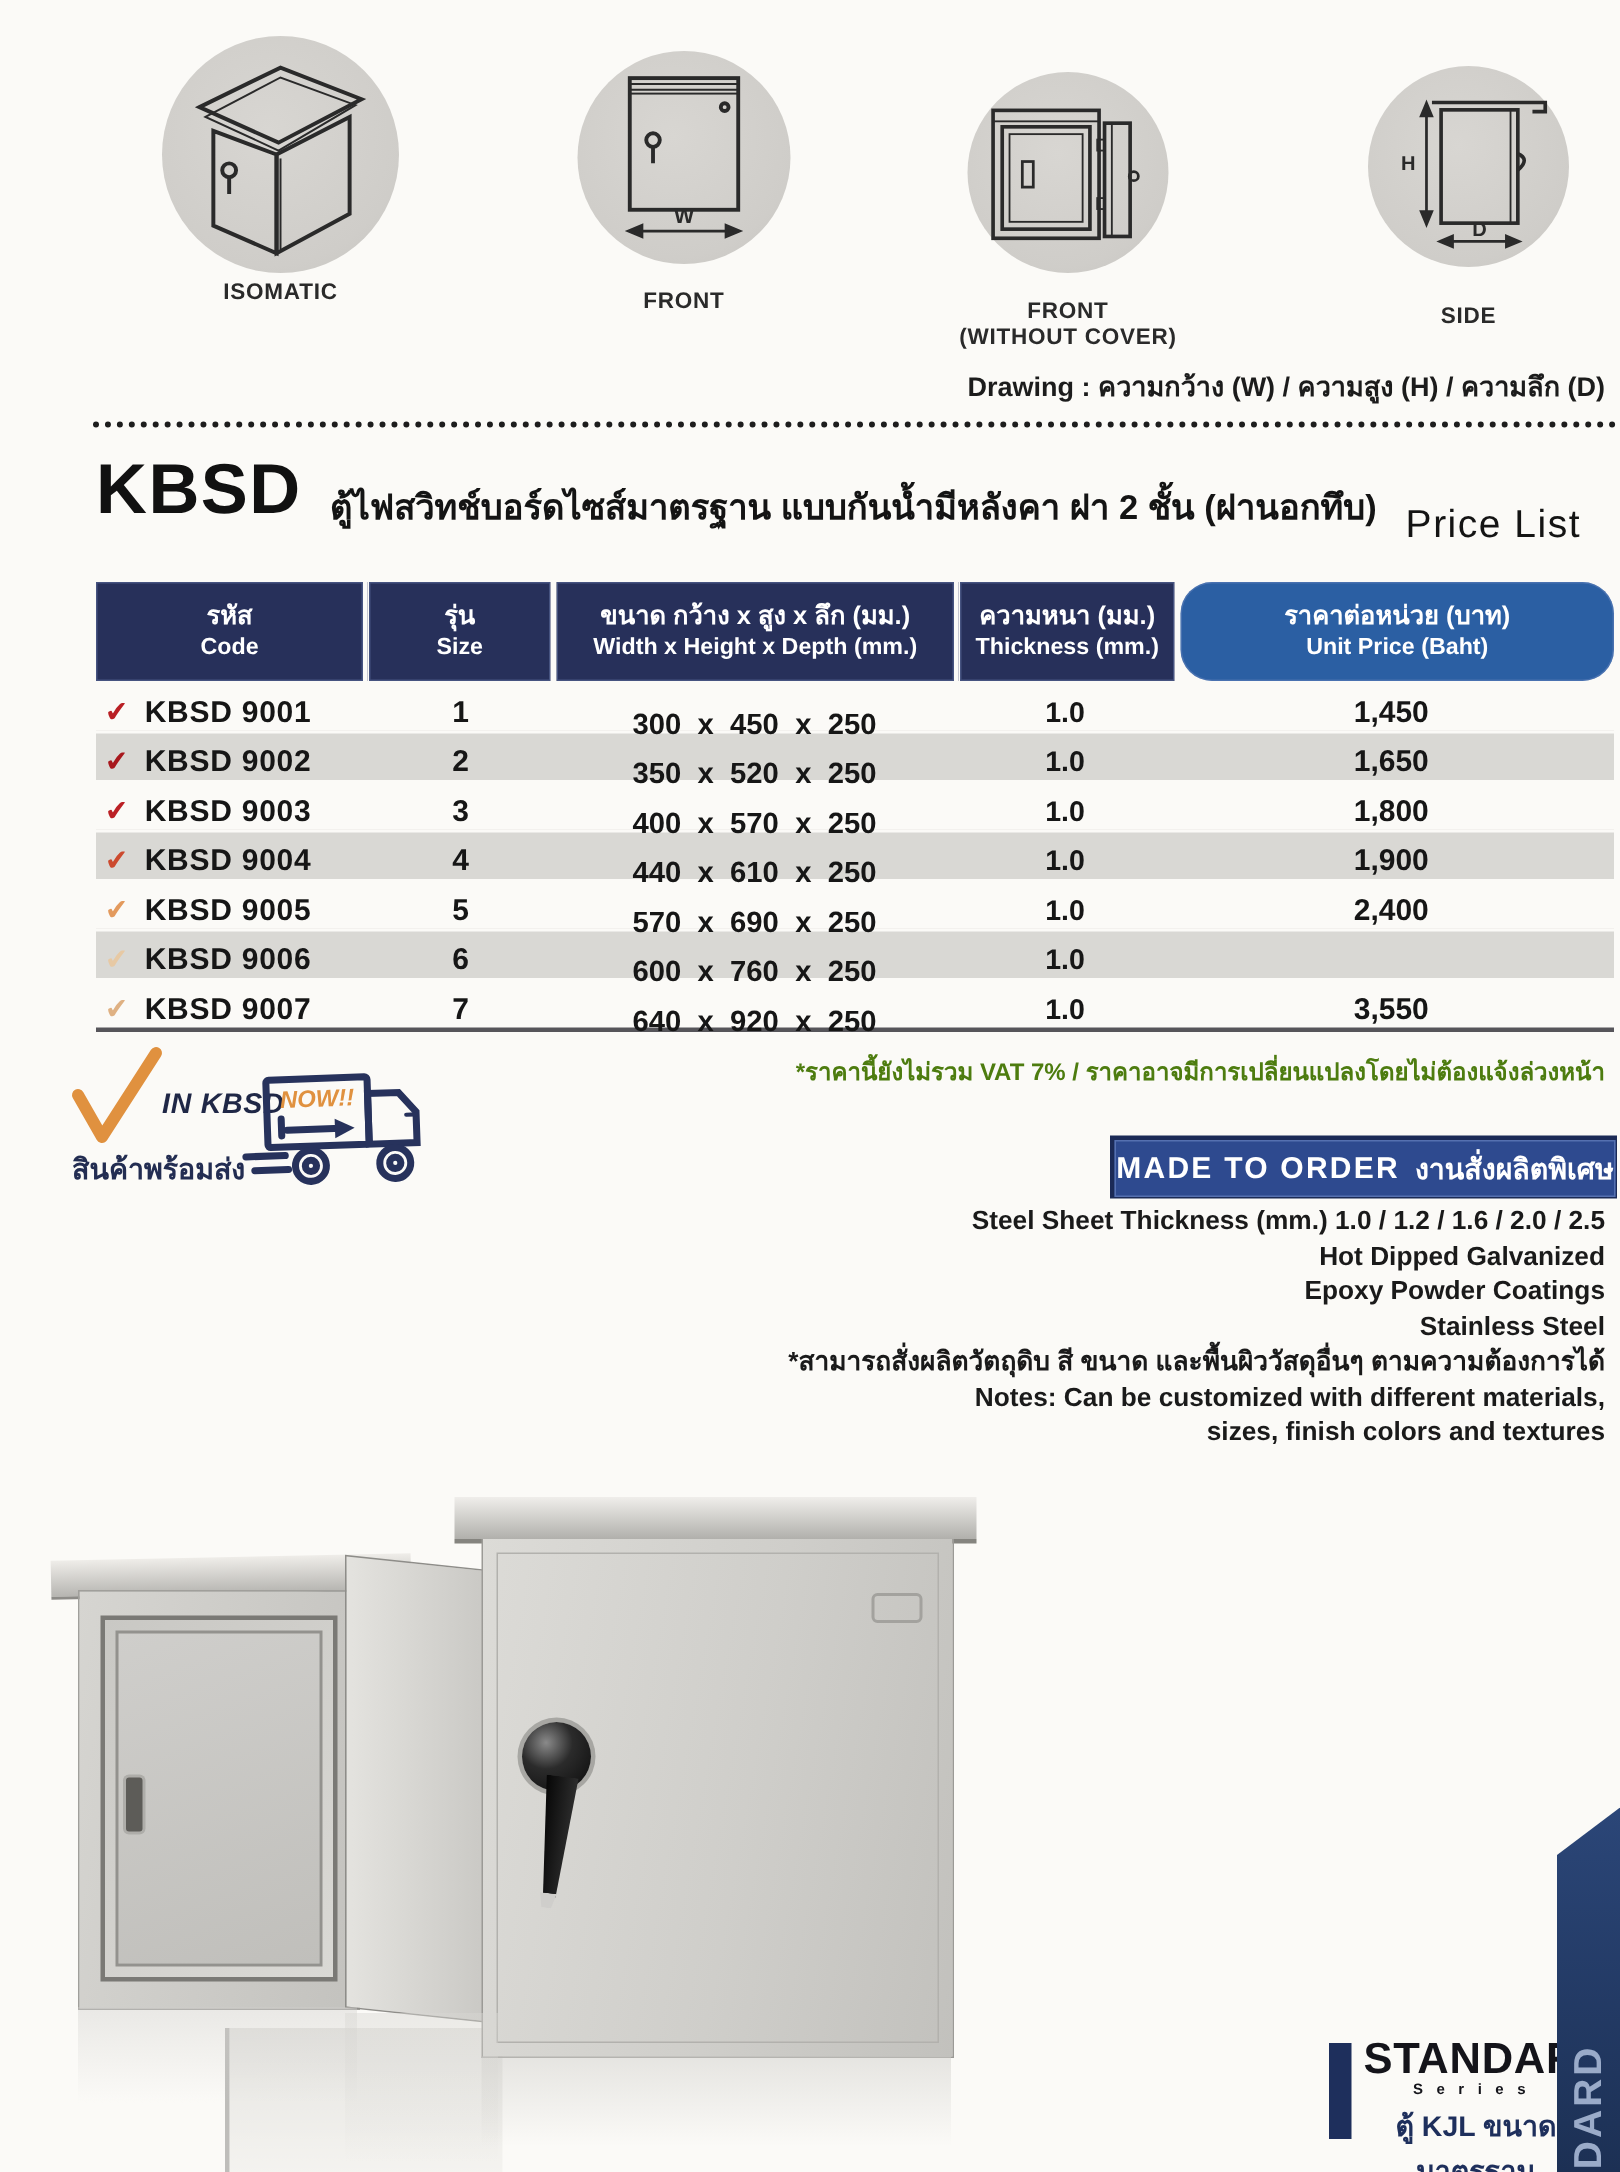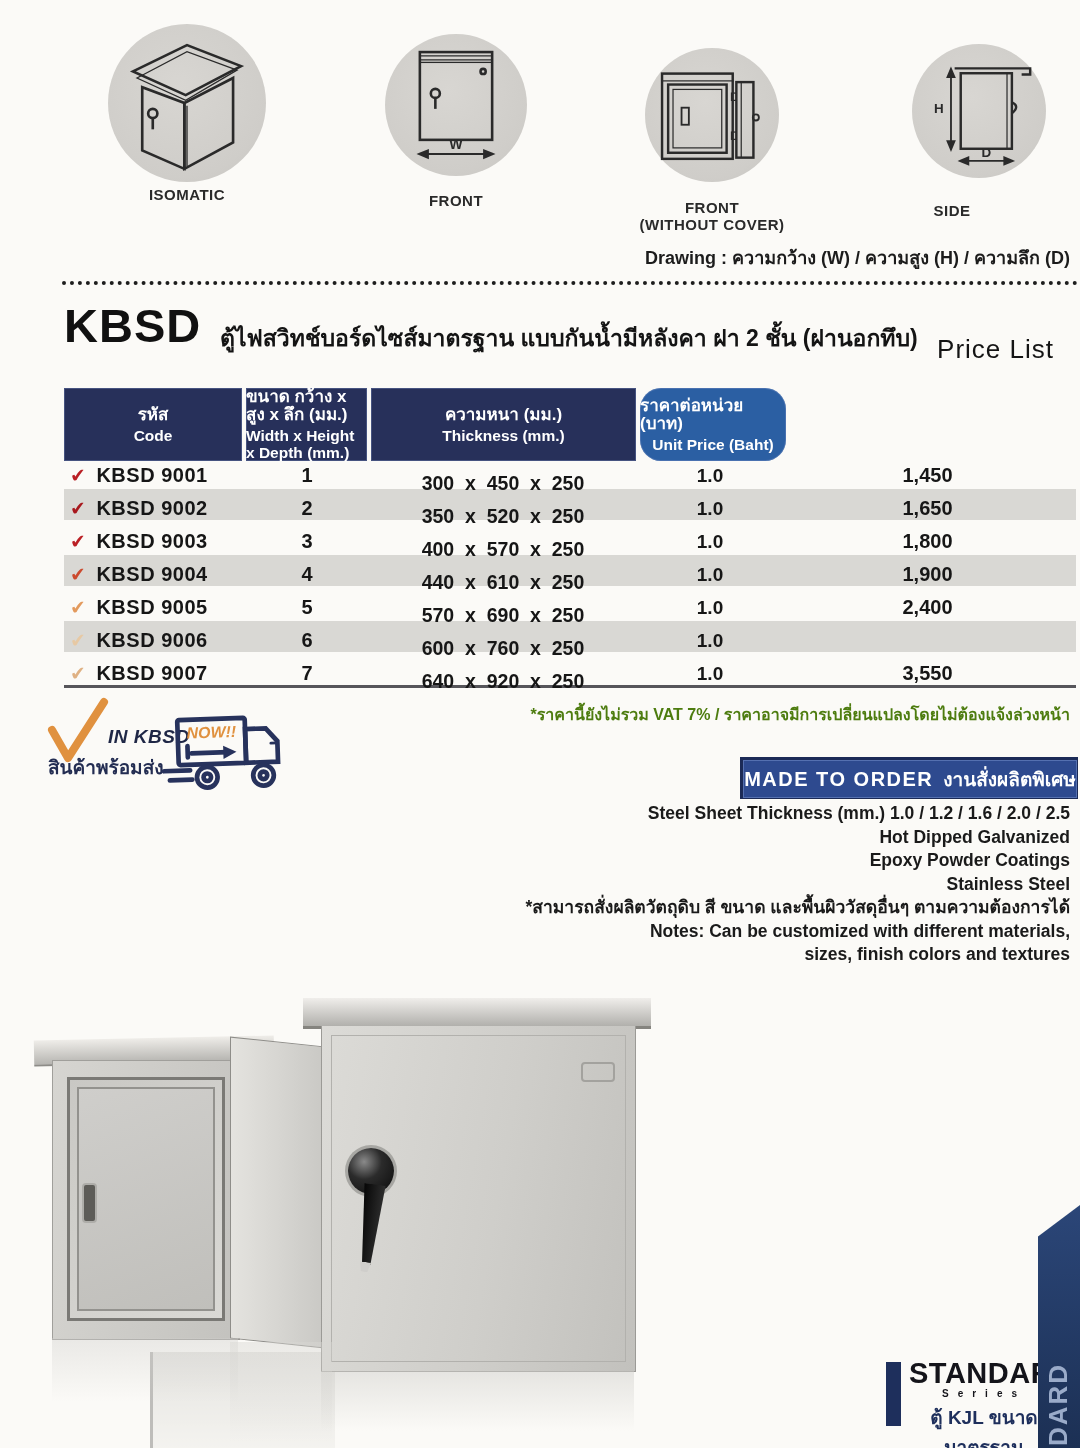--- a/index.html
+++ b/index.html
@@ -81,21 +81,21 @@
   }
 
   
   .instock{position:absolute;left:46px;top:696px;width:250px;height:110px;}
   .instock-check{position:absolute;left:0;top:0;width:64px;height:72px;}
   .instock-title{
     position:absolute;left:62px;top:30px;
     font-size:19px;font-weight:900;font-style:italic;color:#1f2746;letter-spacing:.5px;
   }
   .instock-thai{
-    position:absolute;left:2px;top:56px;
+    position:absolute;left:2px;top:68px;
     font-size:19px;font-weight:700;color:#232d52;
   }
   .instock-truck{position:absolute;left:108px;top:8px;width:150px;height:100px;}
 
   
   .mto-banner{
     position:absolute;left:740px;top:757px;width:338px;height:42px;
     background:#1b2a56;padding:3px;box-sizing:border-box;
   }
   .mto-inner{
@@ -238,34 +238,38 @@
     <line x1="27" y1="21" x2="27" y2="86" stroke-width="1.5"></line>
     <polygon points="27,21 24.5,27 29.5,27" fill="#2a2a2a"></polygon>
     <polygon points="27,86 24.5,80 29.5,80" fill="#2a2a2a"></polygon>
     <text x="17" y="57" font-size="11" font-weight="bold" fill="#2a2a2a" stroke="none" text-anchor="middle">H</text>
     <line x1="35" y1="96" x2="77" y2="96" stroke-width="1.5"></line>
     <polygon points="35,96 41,93.5 41,98.5" fill="#2a2a2a"></polygon>
     <polygon points="77,96 71,93.5 71,98.5" fill="#2a2a2a"></polygon>
     <text x="56" y="93" font-size="11" font-weight="bold" fill="#2a2a2a" stroke="none" text-anchor="middle">D</text>
   </svg>
 </div>
-<div class="circle-label" style="left:885px;top:202px;width:134px;">SIDE</div>
+<div class="circle-label" style="left:912px;top:202px;width:134px;">SIDE</div>
 
 <div class="drawing-caption">Drawing : ความกว้าง (W) / ความสูง (H) / ความลึก (D)</div>
 <div class="dotted-rule"></div>
 
 <div class="title-code">KBSD</div>
 <div class="title-thai">ตู้ไฟสวิทช์บอร์ดไซส์มาตรฐาน แบบกันน้ำมีหลังคา ฝา 2 ชั้น (ฝานอกทึบ)</div>
 <div class="price-list">Price List</div>
 
 <div class="price-table">
   <div class="thead">
     <div class="hcell">
       <div class="h-thai">รหัส</div>
       <div class="h-eng">Code</div>
+    </div>
+    <div class="hcell">
+      <div class="h-thai">รุ่น</div>
+      <div class="h-eng">Size</div>
     </div>
     <div class="hcell">
       <div class="h-thai">ขนาด กว้าง x สูง x ลึก (มม.)</div>
       <div class="h-eng">Width x Height x Depth (mm.)</div>
     </div>
     <div class="hcell">
       <div class="h-thai">ความหนา (มม.)</div>
       <div class="h-eng">Thickness (mm.)</div>
     </div>
     <div class="hcell">

